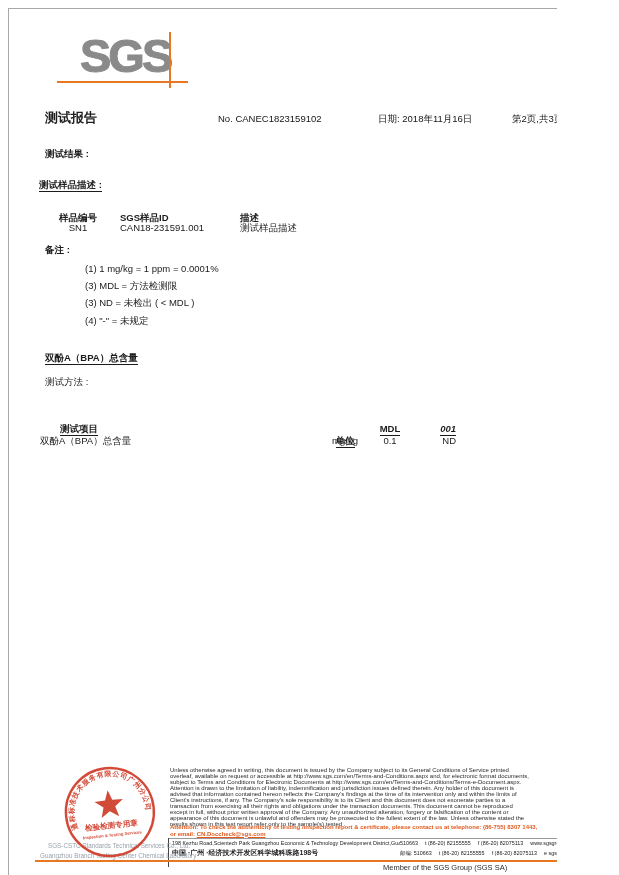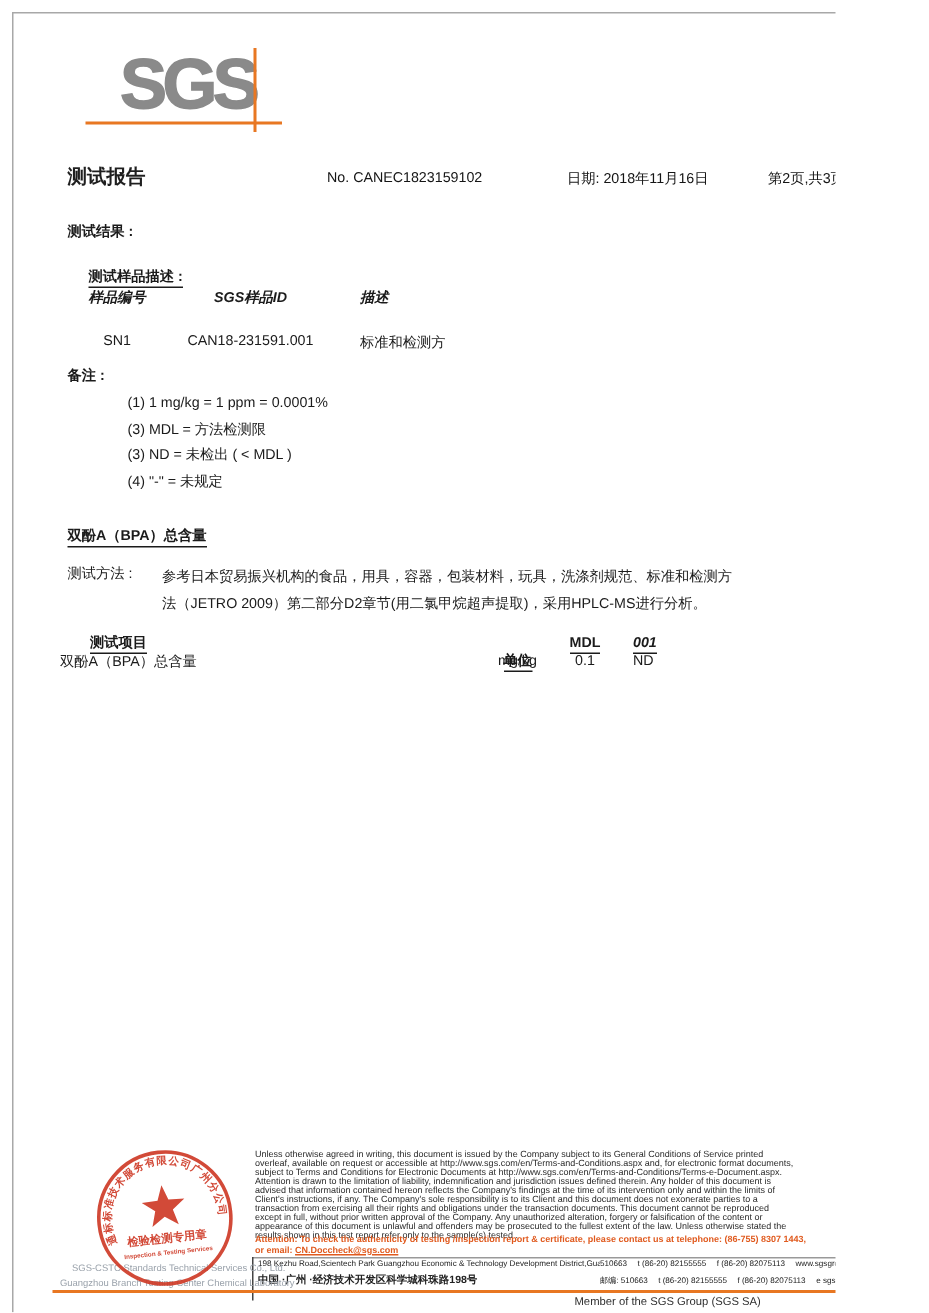--- a/index.html
+++ b/index.html
@@ -29,73 +29,69 @@
   .addr-row{left:172px;width:440px;display:flex;align-items:baseline;font-size:5.4px;color:#222;}
   .addr-main{width:228px;overflow:hidden;white-space:nowrap;}
   .addr-cn-main{font-size:7px;font-weight:700;}
   .addr-cell{margin-right:7px;white-space:nowrap;}
   .orange-rule{left:35px;top:860px;width:577px;height:2px;background:#e87722;}
   .member{left:383px;top:863px;width:230px;text-align:left;font-size:7.5px;color:#2e2e2e;}
   .company{color:#9aa2ab;font-size:6.3px;}
   .stamp{left:62px;top:765px;transform:rotate(-6deg);opacity:.92;}
   .samp-row{display:flex;}
   .c1{width:56px;text-align:center;}
-  .c2{width:94px;text-align:center;margin-left:14px;}
+  .c2{width:94px;text-align:left;margin-left:14px;}
   .c3{margin-left:26px;text-align:left;}
   .rt-unit{width:40px;text-align:center;}
   .rt-mdl{width:36px;text-align:center;}
-  .rt-001{width:34px;text-align:left;}
+  .rt-001{width:34px;text-align:right;}
 </style>
 </head>
 <body>
 
 <div class="page">
   <div class="frame"></div>
 
   <div class="abs logo">SGS</div>
   <div class="abs logo-hline"></div>
   <div class="abs logo-vline"></div>
 
   <div class="abs doc-title">测试报告</div>
   <div class="abs hdr" style="left:218px;top:113px;">No. CANEC1823159102</div>
   <div class="abs hdr" style="left:378px;top:113px;">日期: 2018年11月16日</div>
   <div class="abs hdr" style="left:472px;top:113px;padding-left:40px;">第2页,共3页</div>
 
   <div class="abs body-t bold" style="left:45px;top:148px;">测试结果 :</div>
 
-  <div class="abs" style="left:59px;top:174px;">
+  <div class="abs" style="left:39px;top:174px;">
     <span class="body-t bold u">测试样品描述 :</span>
   </div>
-  <div class="abs body-t bold samp-row" style="left:50px;top:192px;font-style:italic;">
+  <div class="abs body-t bold samp-row" style="left:50px;top:212px;">
     <span class="c1">样品编号</span>
     <span class="c2">SGS样品ID</span>
     <span class="c3">描述</span>
   </div>
   <div class="abs body-t samp-row" style="left:50px;top:222px;">
     <span class="c1">SN1</span>
     <span class="c2">CAN18-231591.001</span>
-    <span class="c3">标准和检测方</span>
+    <span class="c3">测试样品描述</span>
   </div>
 
   <div class="abs body-t bold" style="left:45px;top:244px;">备注 :</div>
   <div class="abs body-t notes" style="left:85px;top:263px;">
     <div>(1) 1 mg/kg = 1 ppm = 0.0001%</div>
     <div>(3) MDL = 方法检测限</div>
     <div>(3) ND = 未检出 ( &lt; MDL )</div>
     <div>(4) "-" = 未规定</div>
   </div>
 
   <div class="abs" style="left:45px;top:347px;">
     <span class="body-t bold u">双酚A（BPA）总含量</span>
   </div>
   <div class="abs body-t" style="left:45px;top:376px;">测试方法 :</div>
-  <div class="abs body-t method" style="left:108px;top:376px;">
-    <div>参考日本贸易振兴机构的食品，用具，容器，包装材料，玩具，洗涤剂规范、标准和检测方</div>
-    <div>法（JETRO 2009）第二部分D2章节(用二氯甲烷超声提取)，采用HPLC-MS进行分析。</div>
-  </div>
 
   <div class="abs" style="left:60px;top:418px;">
     <span class="body-t bold u">测试项目</span>
   </div>
   <div class="abs rt-unit" style="left:325px;top:418px;margin-top:12px;">
     <span class="body-t bold u">单位</span>
   </div>
   <div class="abs rt-mdl" style="left:372px;top:418px;">
     <span class="body-t bold u">MDL</span>
   </div>

